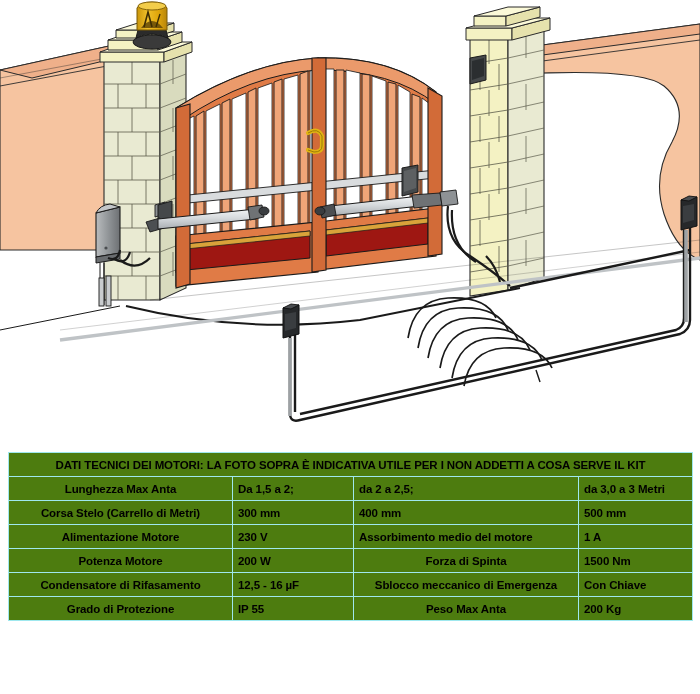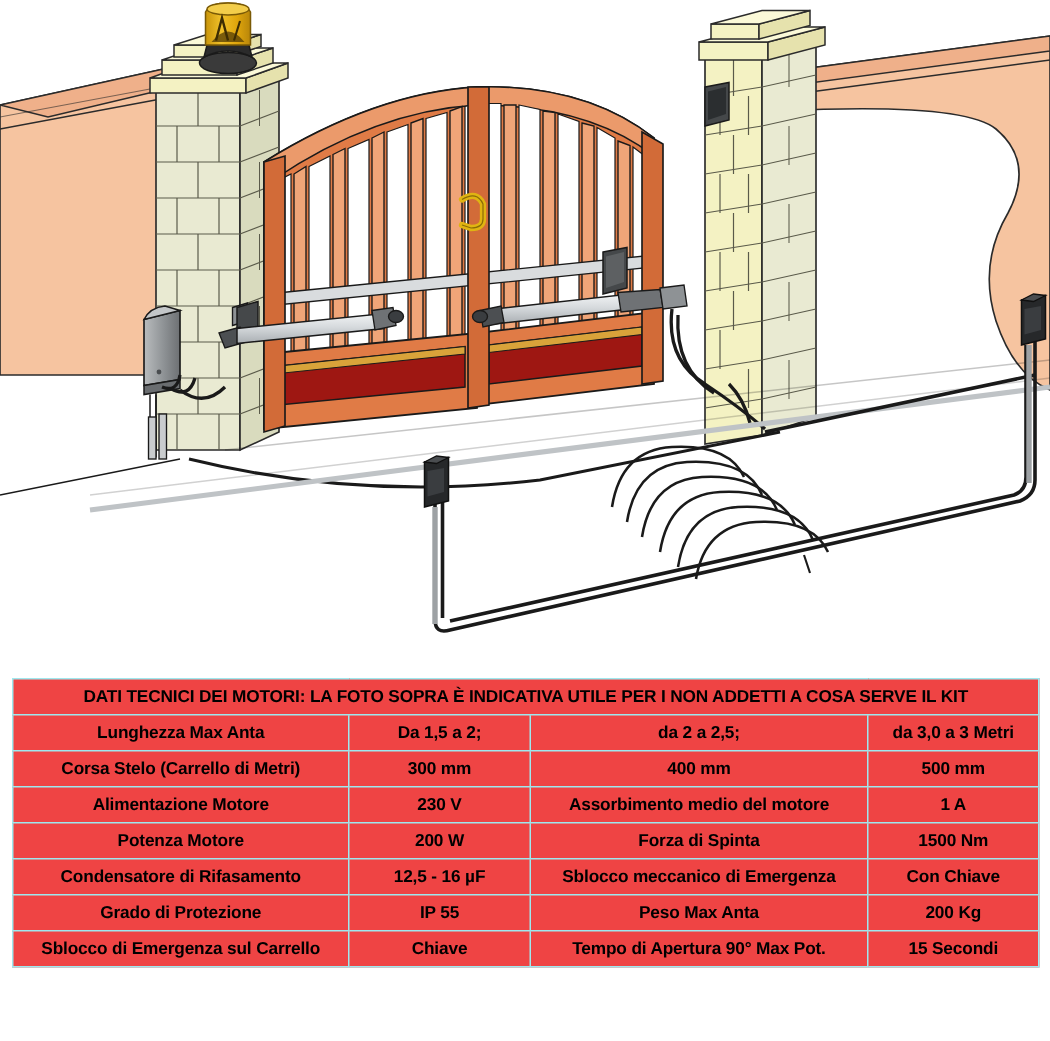--- a/index.html
+++ b/index.html
@@ -34,21 +34,21 @@
   #spec-table-wrap {
     position: absolute;
     left: 8px;
     top: 452px;
     width: 684px;
   }
   table.spec {
     border-collapse: collapse;
     width: 684px;
     table-layout: fixed;
-    background: #ef4444;
+    background: #4d7c0f;
     padding-left: 33px;
   }
   table.spec td {
     border: 1px solid #9fe8ee;
     font-size: 11.5px;
     font-weight: bold;
     color: #000000;
     height: 23px;
     padding: 0 5px;
     white-space: nowrap;
@@ -57,21 +57,21 @@
   }
   td.hdr {
     text-align: center;
     color: #1111e0;
     font-size: 11.3px;
     font-weight: bold;
     height: 24px;
     letter-spacing: -0.05px;
   }
   td.lbl { text-align: center; }
-  td.ctr { text-align: center; }
+  td.ctr { }
   .col1 { width: 224px; }
   .col2 { width: 121px; }
   .col3 { width: 225px; }
   .col4a { width: 57px; }
   .col4b { width: 57px; }
 </style>
 </head>
 <body>
 
 <div id="page">
@@ -439,23 +439,17 @@
         </tr>
 
 
         <tr>
           <td class="lbl">Grado di Protezione</td>
           <td class="ctr">IP 55</td>
           <td class="lbl">Peso Max Anta</td>
           <td class="ctr" colspan="2">200 Kg</td>
         </tr>
 
-        <tr>
-          <td class="lbl">Sblocco di Emergenza sul Carrello</td>
-          <td class="ctr">Chiave</td>
-          <td class="lbl">Tempo di Apertura 90° Max Pot.</td>
-          <td class="ctr" colspan="2">15 Secondi</td>
-        </tr>
       </tbody>
     </table>
   </div>
 
 </div>
 
 </body></html>

